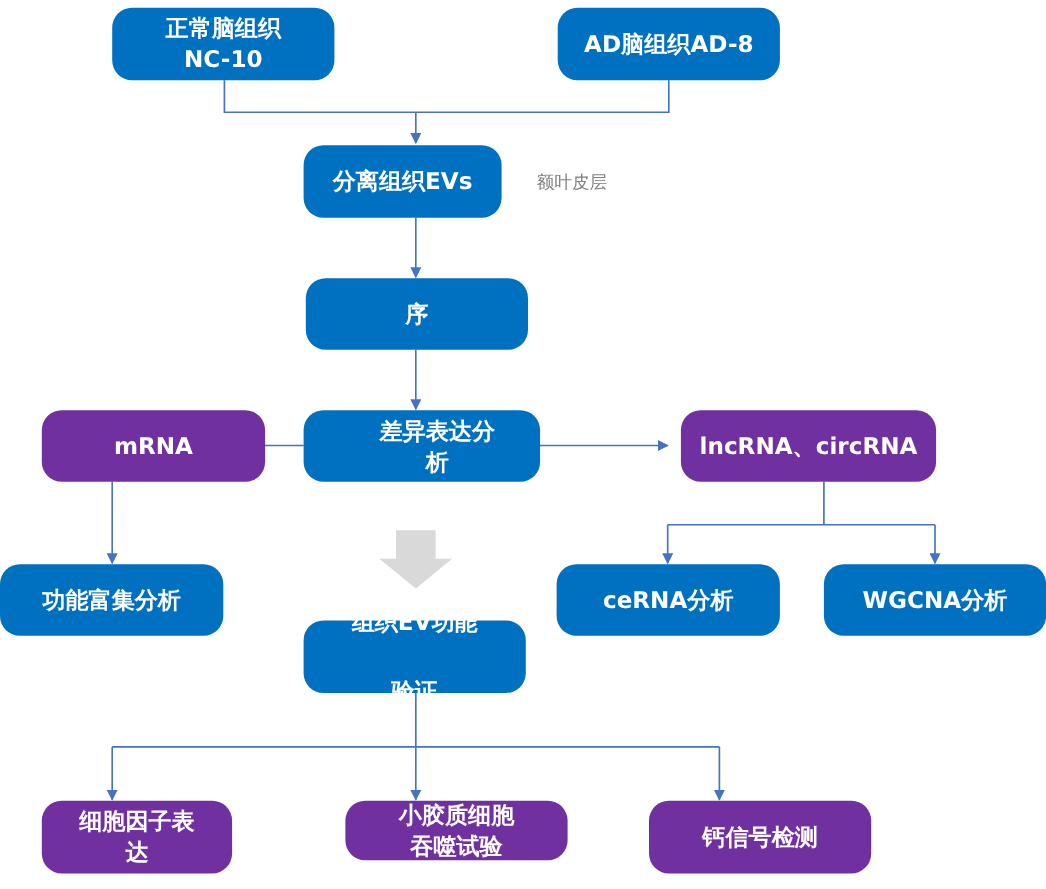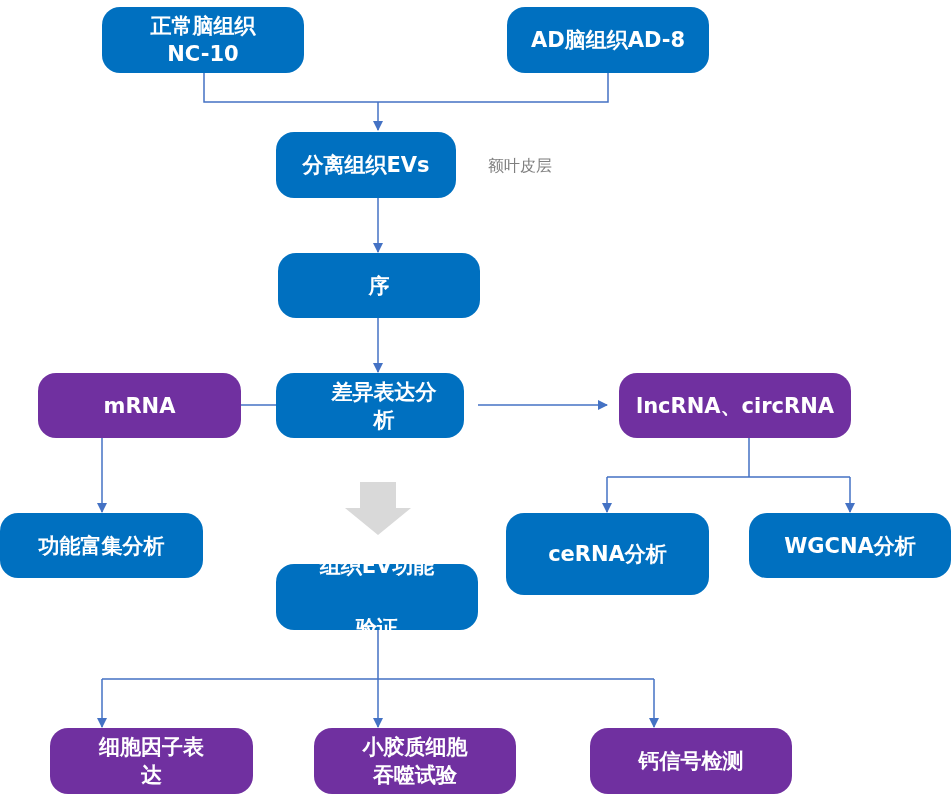--- a/index.html
+++ b/index.html
@@ -53,53 +53,53 @@
 
 <div class="node blue" style="left:276px;top:132px;width:180px;height:66px;">
   <span>分离组织EVs</span>
 </div>
 <div class="note" style="left:488px;top:156px;">额叶皮层</div>
 
 <div class="node blue" style="left:278px;top:253px;width:202px;height:65px;flex-direction:column;">
   <span>序</span>
 </div>
 
-<div class="node blue" style="left:276px;top:373px;width:188px;height:65px;flex-direction:column;padding-left:36px;">
+<div class="node blue" style="left:276px;top:373px;width:215px;height:65px;flex-direction:column;padding-left:36px;">
   <span>差异表达分</span>
   <span>析</span>
 </div>
 
 <div class="node purple" style="left:0px;top:373px;width:203px;height:65px;">
   <span>mRNA</span>
 </div>
 
 <div class="node purple" style="left:581px;top:373px;width:232px;height:65px;">
   <span>lncRNA、circRNA</span>
 </div>
 
 <div class="node blue" style="left:0px;top:513px;width:203px;height:65px;flex-direction:row;">
   <span>功能富集分</span>
   <span>析</span>
 </div>
 
-<div class="node blue" style="left:506px;top:513px;width:203px;height:82px;">
+<div class="node blue" style="left:506px;top:513px;width:203px;height:65px;">
   <span>ceRNA分析</span>
 </div>
 <div class="node blue" style="left:749px;top:513px;width:202px;height:65px;">
   <span>WGCNA分析</span>
 </div>
 
 <div class="node blue" style="left:276px;top:564px;width:202px;height:66px;flex-direction:column;gap:34px;">
   <span>组织EV功能</span>
   <span>验证</span>
 </div>
 
-<div class="node purple" style="left:12px;top:728px;width:203px;height:66px;flex-direction:column;">
+<div class="node purple" style="left:0px;top:728px;width:173px;height:66px;flex-direction:column;">
   <span>细胞因子表</span>
   <span>达</span>
 </div>
-<div class="node purple" style="left:276px;top:728px;width:202px;height:66px;flex-direction:column;">
+<div class="node purple" style="left:276px;top:728px;width:202px;height:54px;flex-direction:column;">
   <span>小胶质细胞</span>
   <span>吞噬试验</span>
 </div>
 <div class="node purple" style="left:552px;top:728px;width:202px;height:66px;">
   <span>钙信号检测</span>
 </div>
 
 </body></html>

